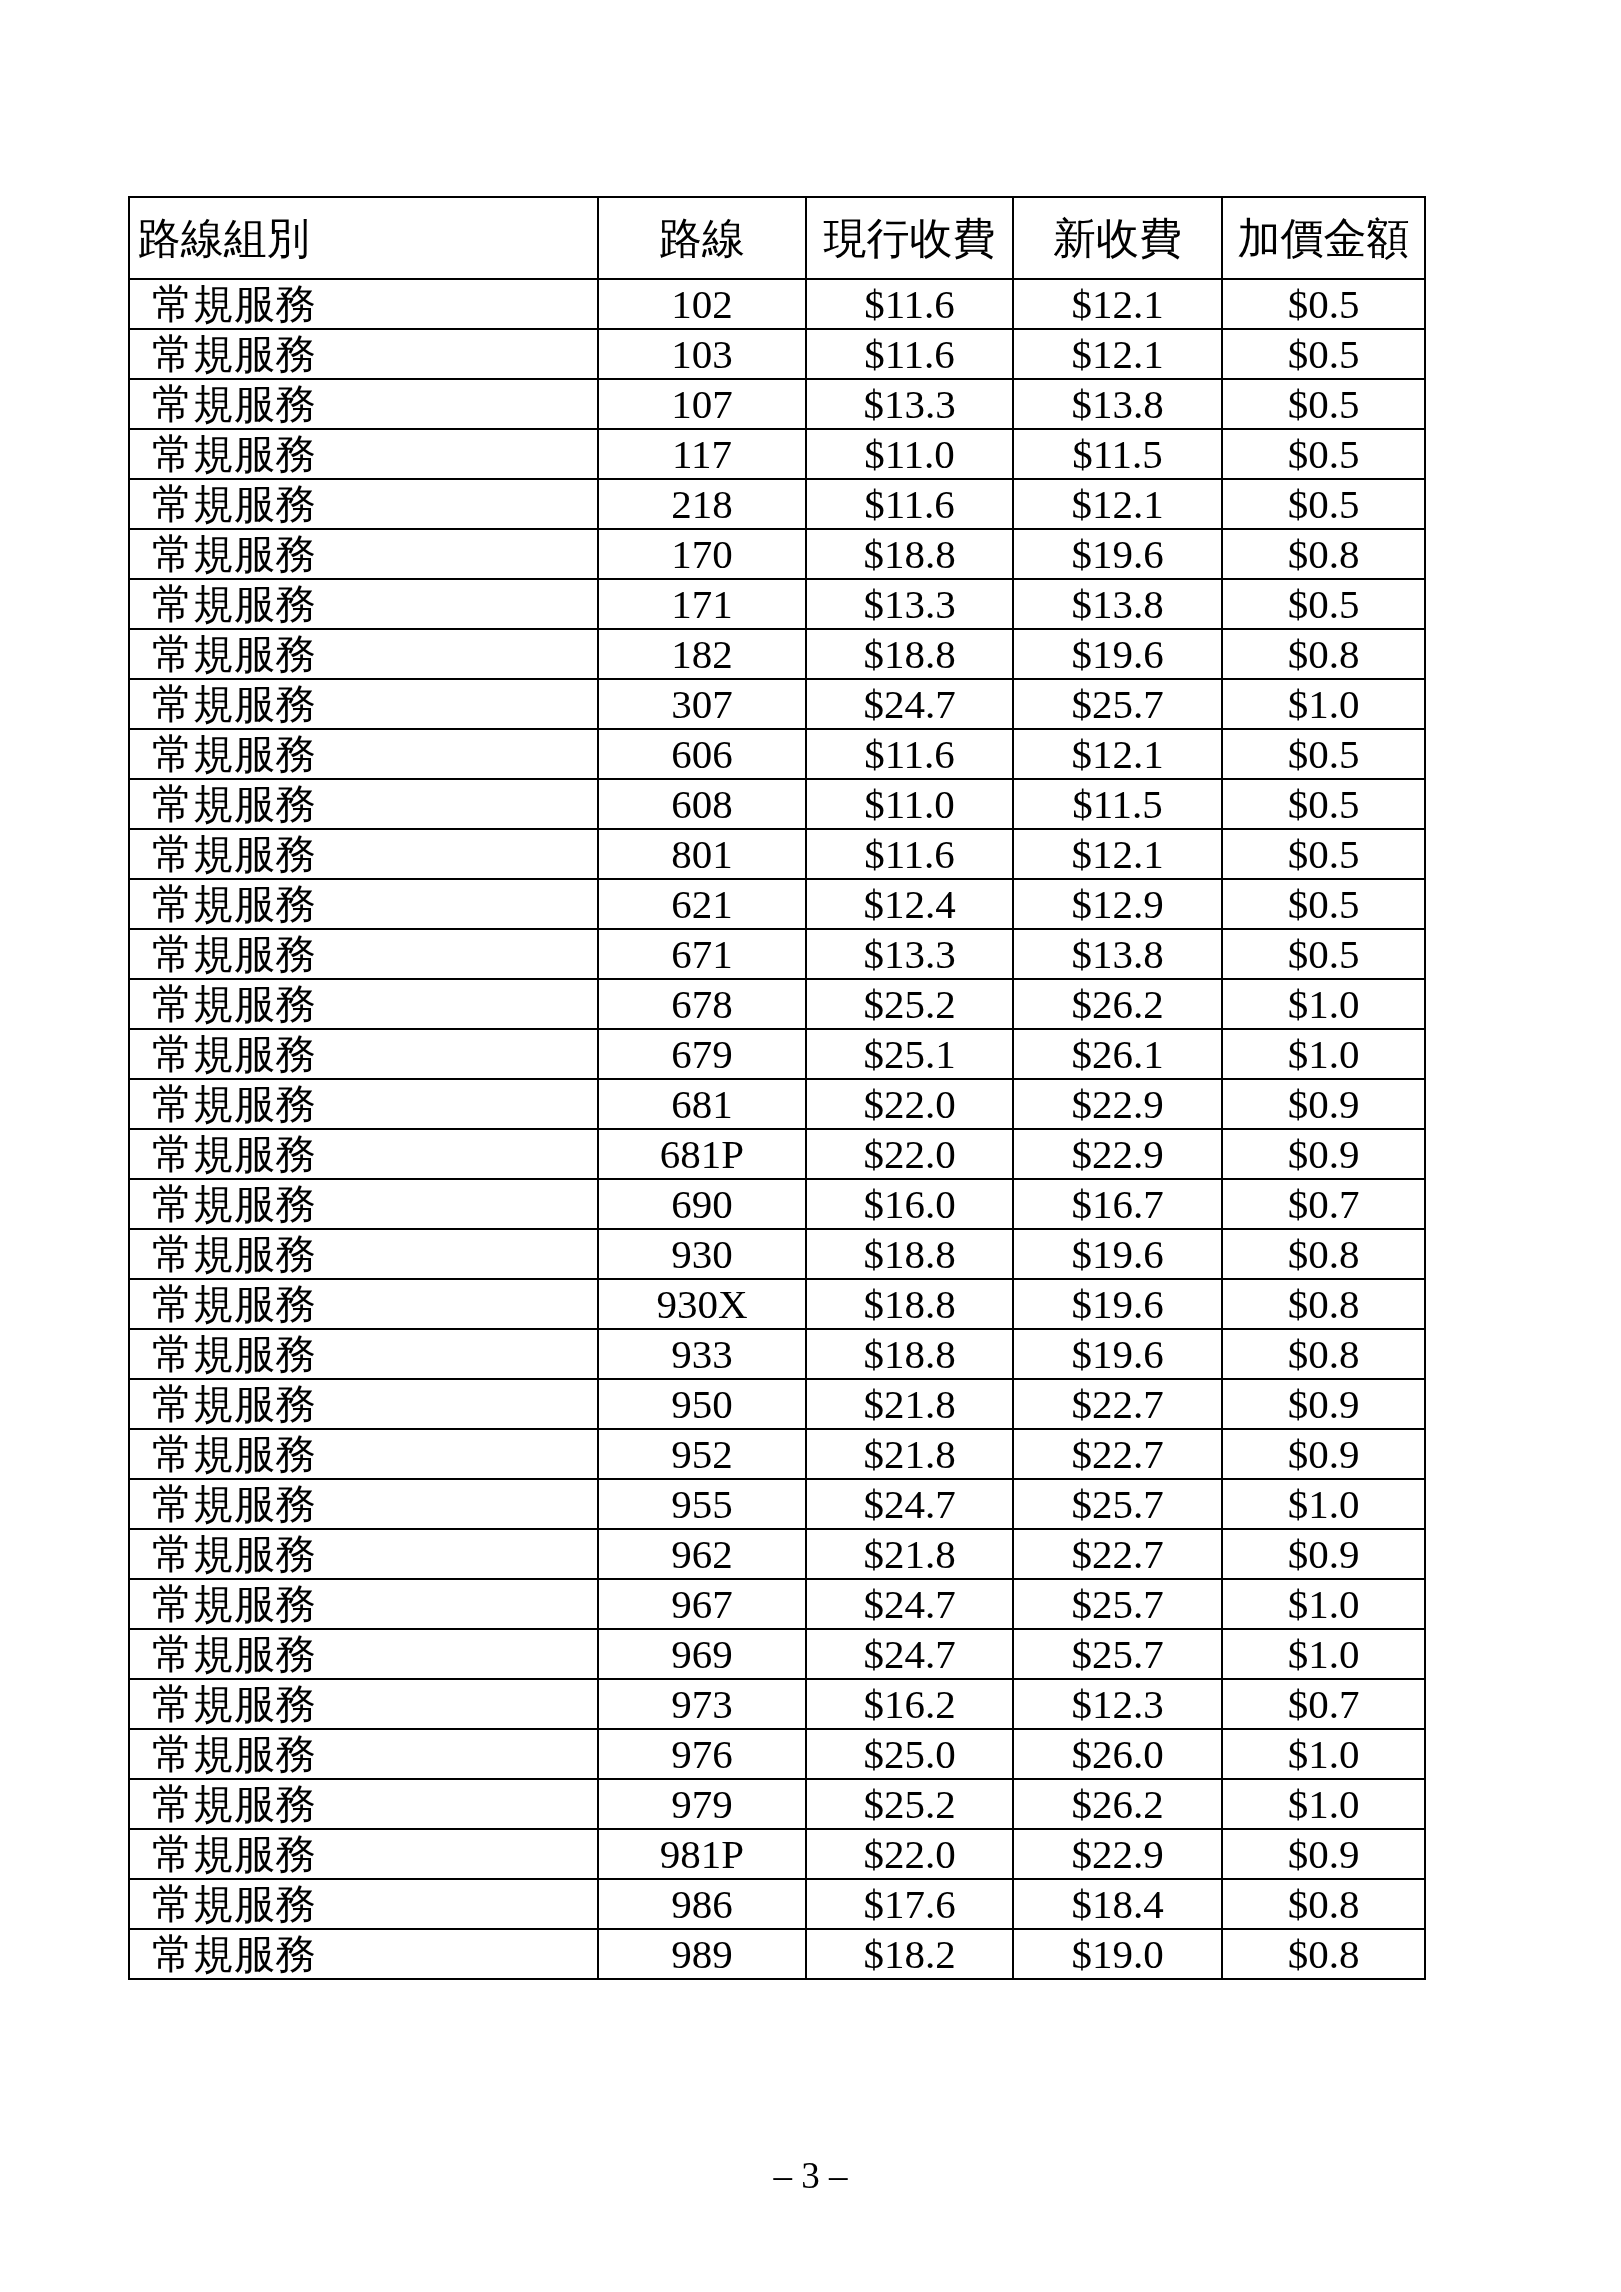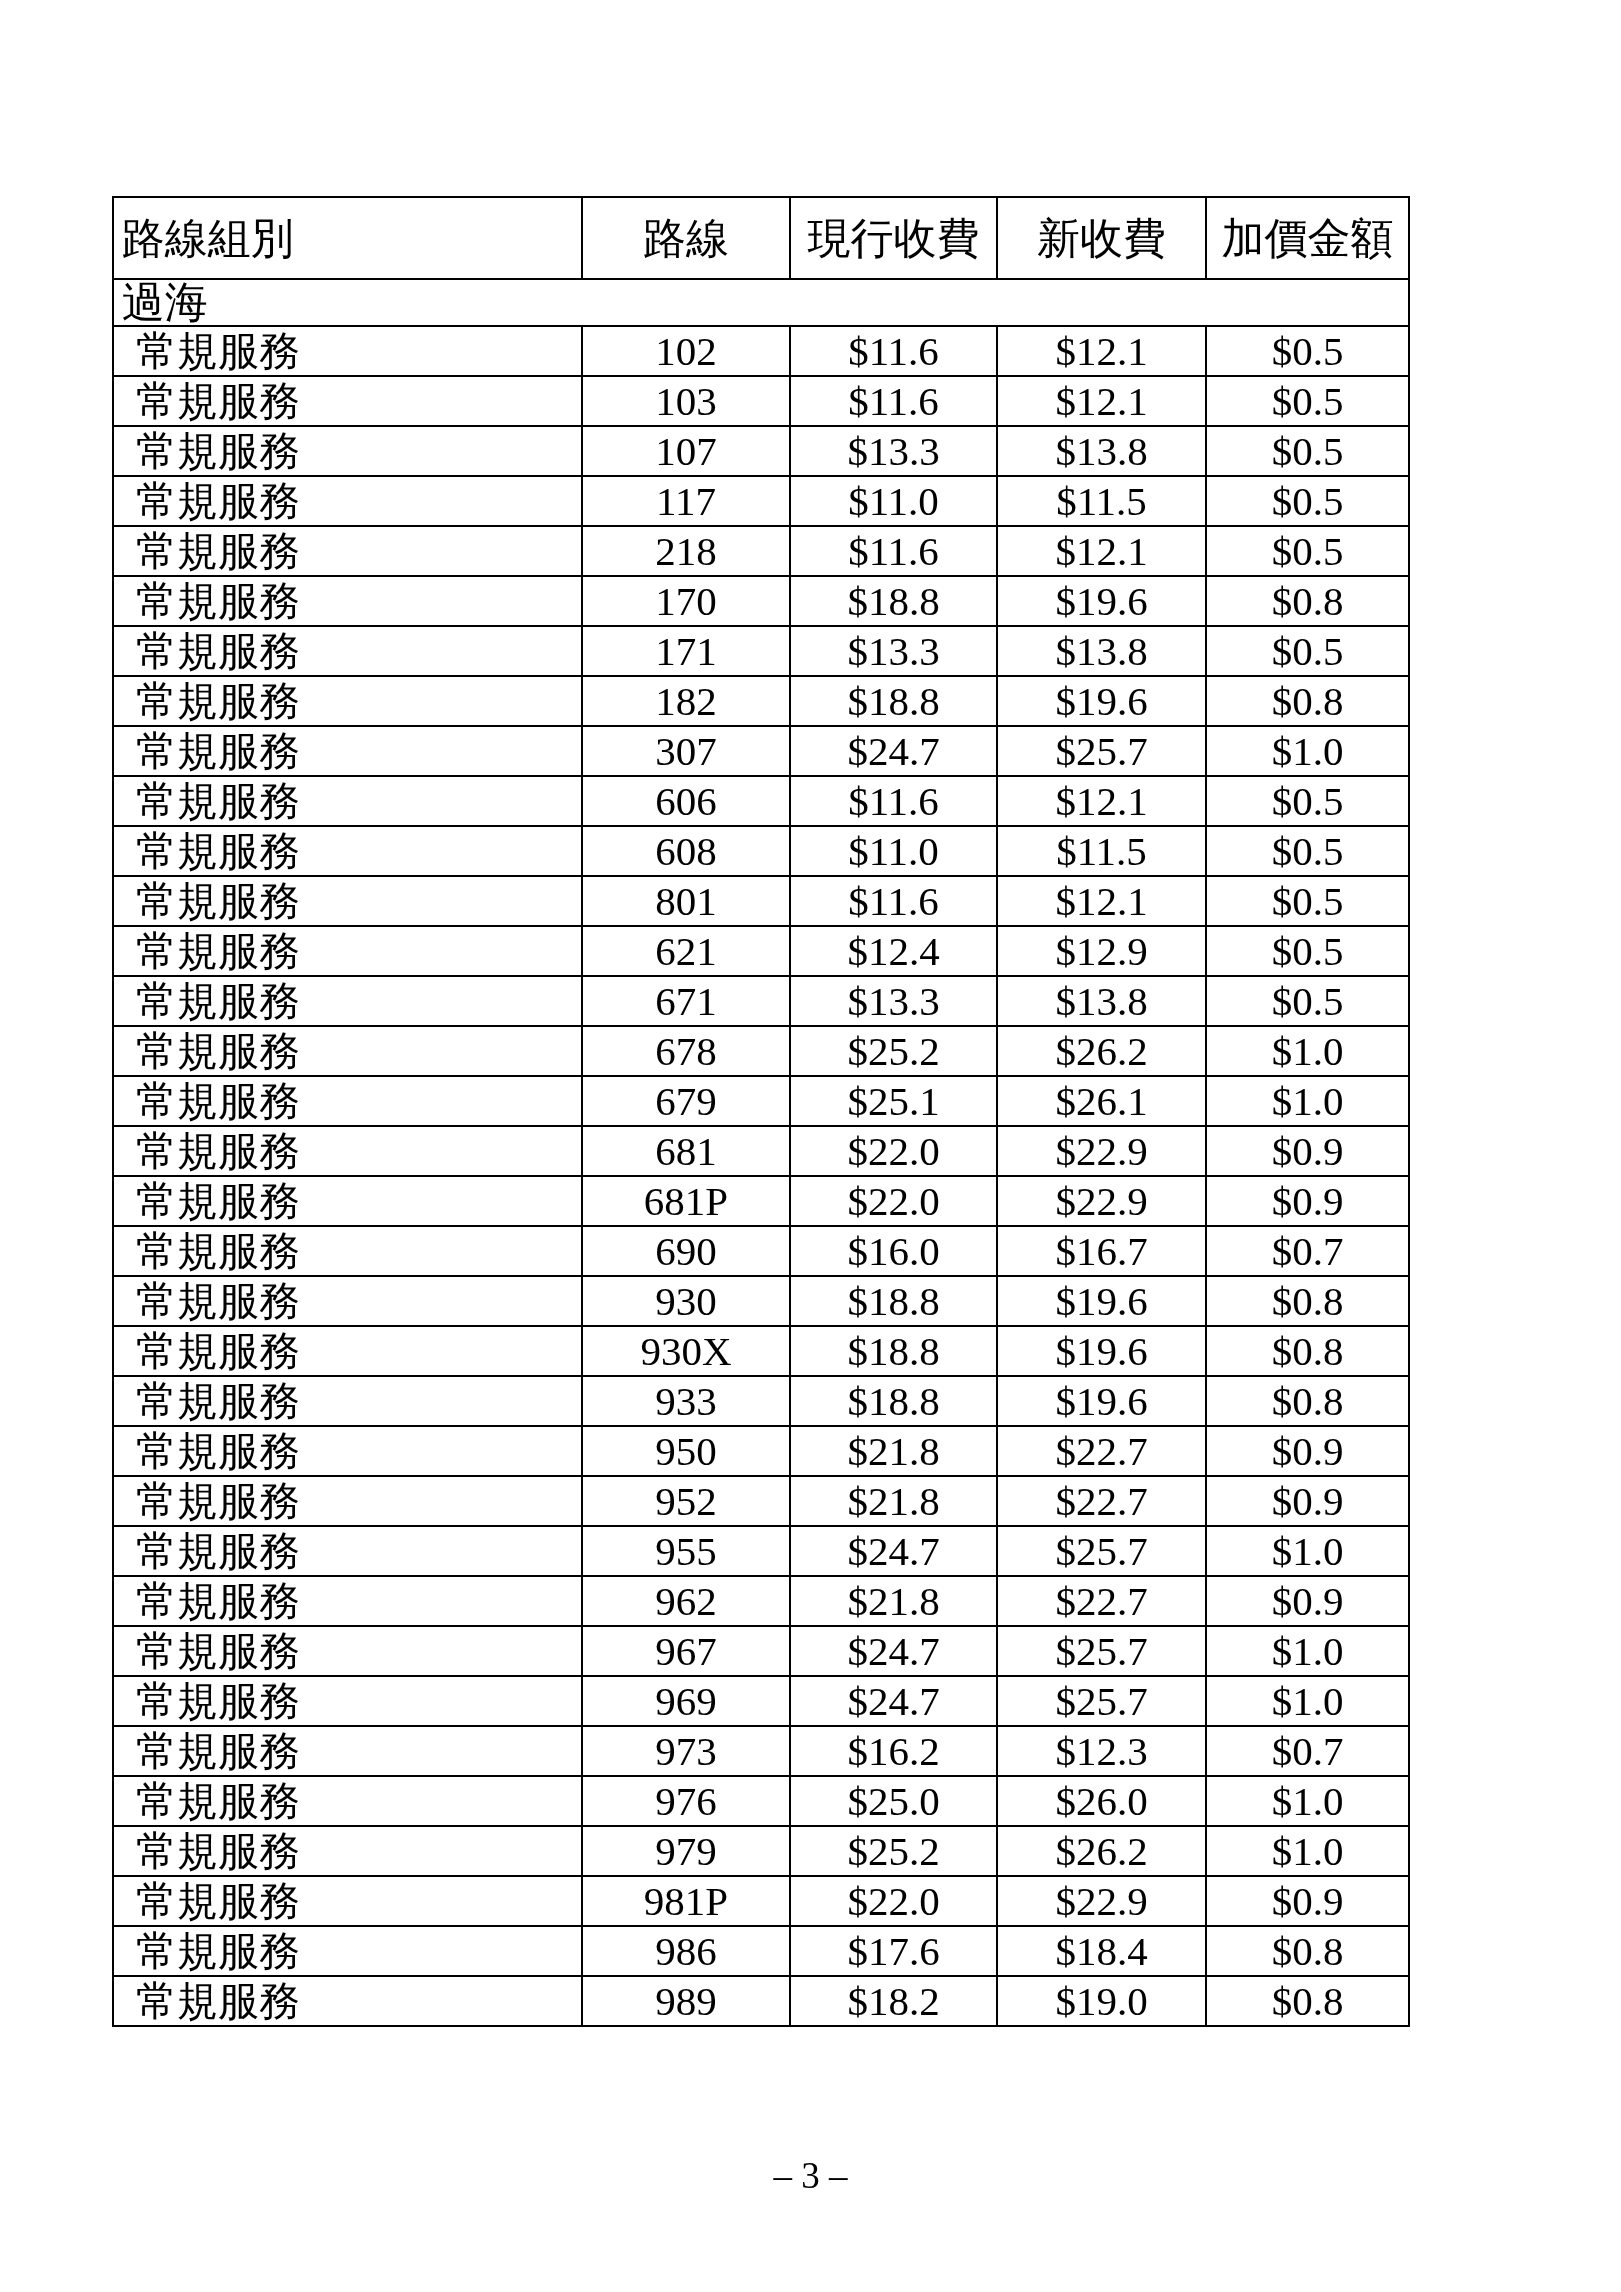--- a/index.html
+++ b/index.html
@@ -11,21 +11,21 @@
     position: relative;
     width: 1621px;
     height: 2293px;
     background: #ffffff;
     color: #000000;
     font-family: "Liberation Serif", "DejaVu Serif", serif;
     overflow: hidden;
   }
   table.fare-table {
     position: absolute;
-    left: 112px;
+    left: 128px;
     top: 196px;
     width: 1296px;
     border-collapse: collapse;
     table-layout: fixed;
     font-size: 41px;
     line-height: 1;
   }
   table.fare-table col.c1 { width: 469px; }
   table.fare-table col.c2 { width: 208px; }
   table.fare-table col.c3 { width: 207px; }
@@ -91,23 +91,20 @@
     <thead>
       <tr class="header-row">
         <th class="left">路線組別</th>
         <th>路線</th>
         <th>現行收費</th>
         <th>新收費</th>
         <th>加價金額</th>
       </tr>
     </thead>
     <tbody>
-      <tr class="section-row">
-        <td colspan="5">過海</td>
-      </tr>
 
     <tr class="data-row">
       <td class="left">常規服務</td>
       <td>102</td>
       <td>$11.6</td>
       <td>$12.1</td>
       <td>$0.5</td>
     </tr>
 
     <tr class="data-row">

